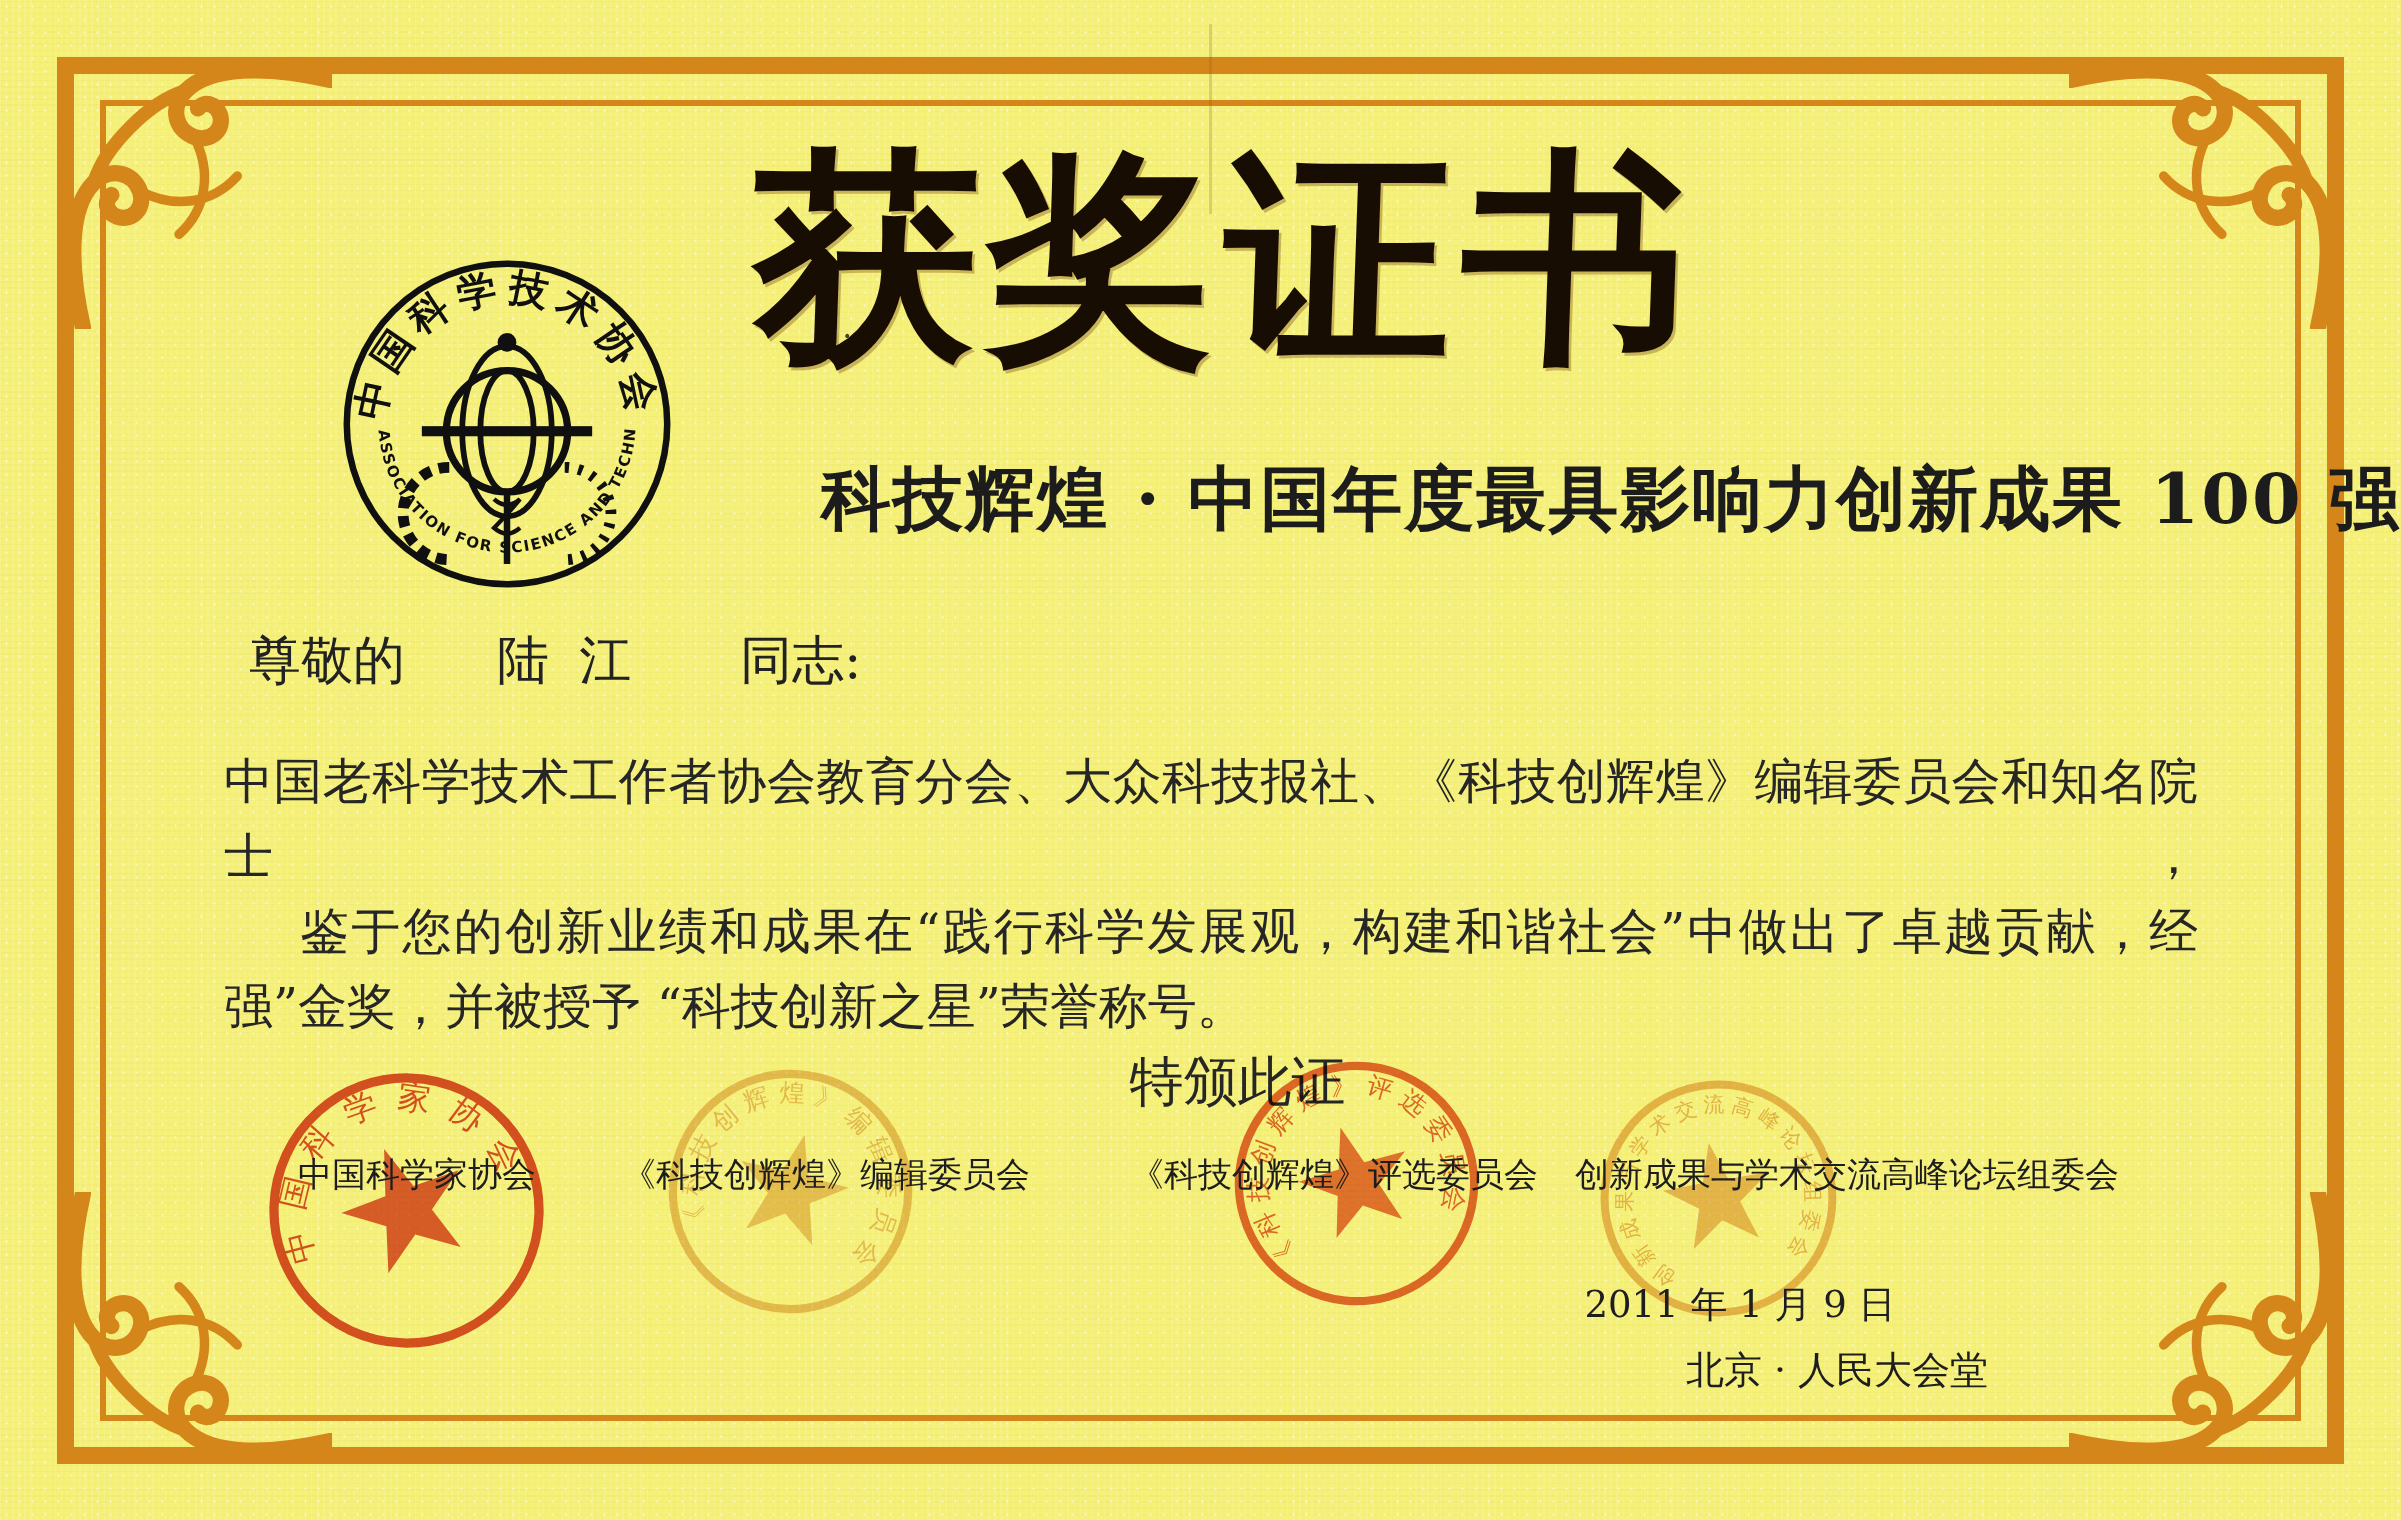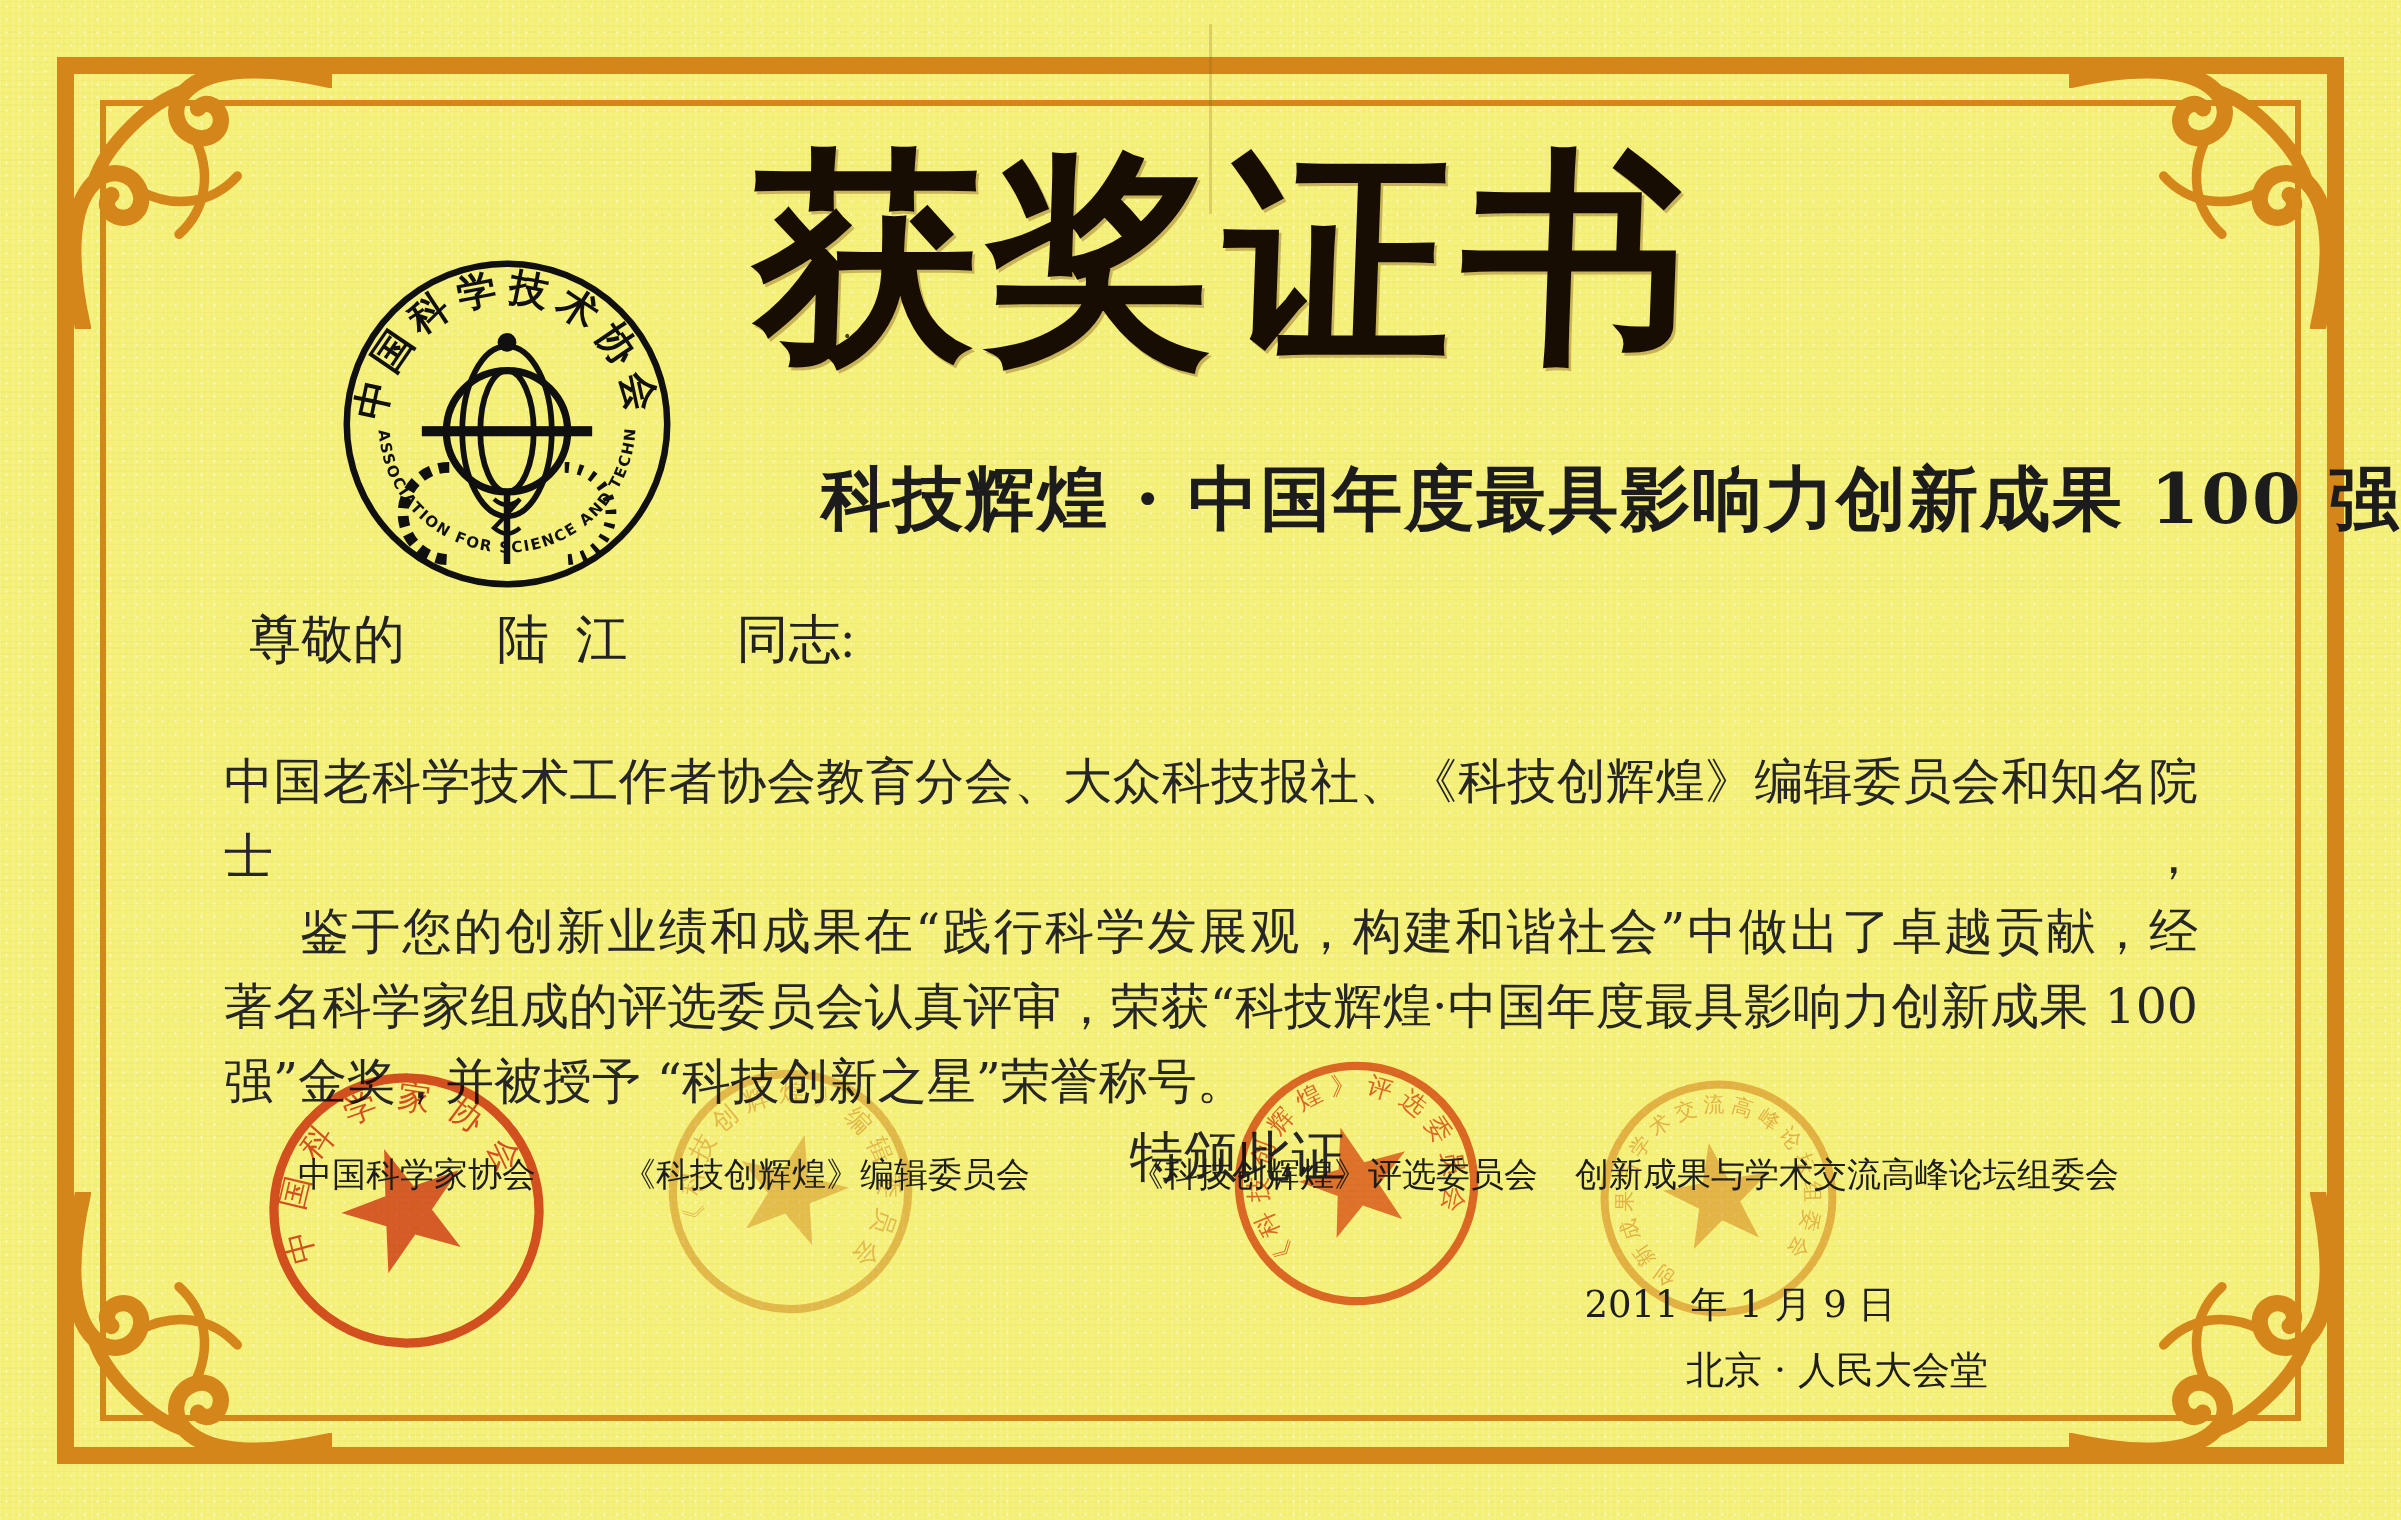--- a/index.html
+++ b/index.html
@@ -33,21 +33,21 @@
     position:absolute; top:139px; left:0; width:100%; text-align:center;
     font-size:227px; line-height:1.05; font-weight:bold; letter-spacing:9.5px;
     color:#170d03; transform:translateX(24.4px) skewX(-2deg);
     text-shadow:2.7px 3.4px 0 rgba(96,44,8,.30);
   }
   .subtitle{
     position:absolute; top:453px; left:0; width:100%; text-align:right;
     font-size:70px; font-weight:bold; letter-spacing:2px; color:#1c1c1c;
   }
   
-  .salutation{position:absolute; left:249px; top:605px; font-size:52px; color:#222;font-family:Liberation Serif, serif;}
+  .salutation{position:absolute; left:249px; top:626px; font-size:52px; color:#222;}
   .salutation .name{margin-left:92px; letter-spacing:6.8px;}
   .salutation .suffix{margin-left:102px;}
   .letter{position:absolute; left:224px; top:744px; width:1974px; color:#262626;}
   .body-line{font-size:49px; line-height:75px; text-align:justify; text-align-last:justify;}
   .body-line.first{text-indent:76px;}
   .body-line.last{text-align-last:left;}
   .closing{font-size:54px; line-height:75px; text-indent:53px;text-align:center;}
   
   .org{position:absolute; top:1152px; font-size:34px; color:#1d1d1d; white-space:nowrap;}
   .org.o1{left:298px;}
@@ -159,21 +159,20 @@
   <div class="title">获奖证书</div>
   <div class="subtitle">科技辉煌 · 中国年度最具影响力创新成果 100 强</div>
 
   <div class="salutation">
     <span>尊敬的</span><span class="name">陆 江</span><span class="suffix">同志:</span>
   </div>
 
   <div class="letter">
     <div class="body-line">中国老科学技术工作者协会教育分会、大众科技报社、《科技创辉煌》编辑委员会和知名院士，</div>
     <div class="body-line first">鉴于您的创新业绩和成果在“践行科学发展观，构建和谐社会”中做出了卓越贡献，经</div>
-    <div class="body-line">著名科学家组成的评选委员会认真评审，荣获“科技辉煌·中国年度最具影响力创新成果 100</div>
     <div class="body-line last">强”金奖，并被授予 “科技创新之星”荣誉称号。</div>
     <div class="closing">特颁此证</div>
   </div>
 
   <div class="stamp s1">
     <svg viewBox="0 0 400 400" width="285" height="285">
       <defs>
           <path id="sp1" d="M 200,342 A 142,142 0 1 1 200.2,342"></path>
         </defs>
       <circle class="stamp-ring" cx="200" cy="200" r="186"></circle>

